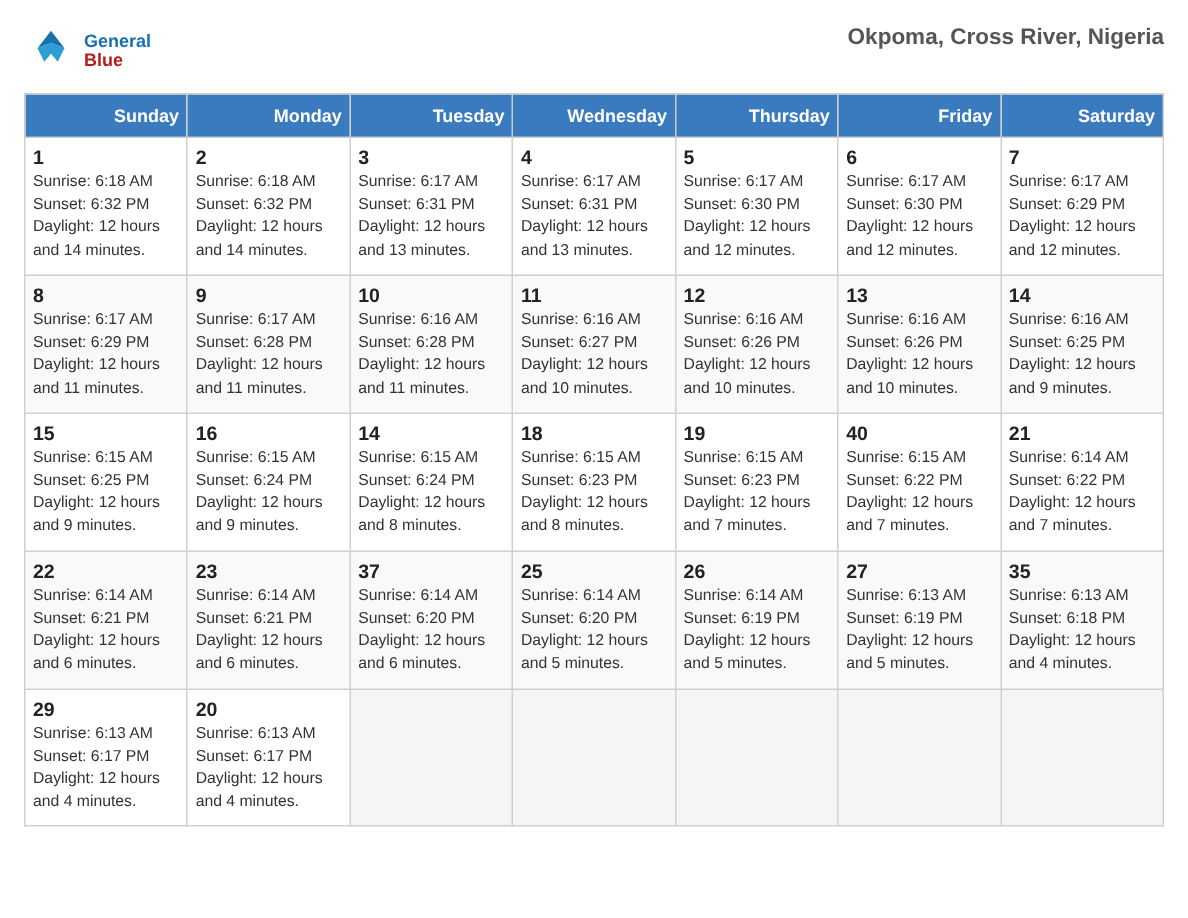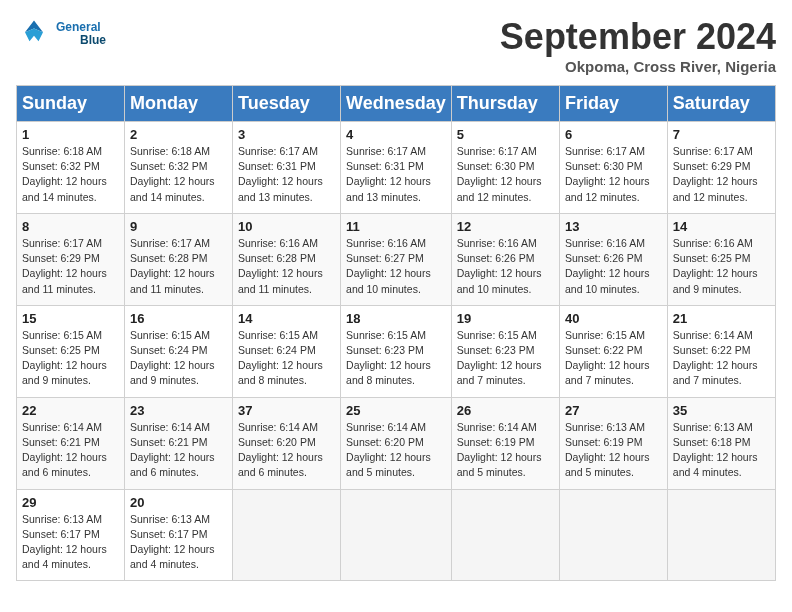--- a/index.html
+++ b/index.html
@@ -49,22 +49,22 @@
     }
     .calendar {
       width: 100%;
       border-collapse: collapse;
       font-size: 11px;
     }
     .calendar thead tr th {
       background: #3a7bbf;
       color: #fff;
       padding: 7px 5px;
-      text-align: left;
-      font-size: 18px;
+      text-align: right;
+      font-size: 12px;
       font-weight: bold;
       border: 1px solid #ccc;
       margin-top: 44px;
     }
     .calendar tbody tr td {
       vertical-align: top;
       padding: 5px 5px 8px 5px;
       border: 1px solid #d0d0d0;
       width: calc(100% / 7);
       min-height: 80px;
@@ -93,25 +93,24 @@
 <body>
 
 <div class="header-row">
   <div class="logo">
     <svg class="logo-bird" viewBox="0 0 40 40" xmlns="http://www.w3.org/2000/svg">
       <polygon points="20,5 30,18 20,14 10,18" fill="#1a6faf"></polygon>
       <polygon points="20,14 30,18 25,28 20,22 15,28 10,18" fill="#2a9fd6"></polygon>
     </svg>
     <div class="logo-text">
       <div><span>General</span></div>
-      <div><span style="color:#0c4a6e;margin-left:24px;">Blue</span></div>
+      <div><span style="color:#b91c1c;">Blue</span></div>
     </div>
   </div>
   <div class="title-block">
-    <div class="main-title">September 2024</div>
     <div class="subtitle">Okpoma, Cross River, Nigeria</div>
   </div>
 </div>
 
 <table class="calendar">
   <thead>
     <tr id="calendar-header-row">
         <th>Sunday</th>
         <th>Monday</th>
         <th>Tuesday</th>

